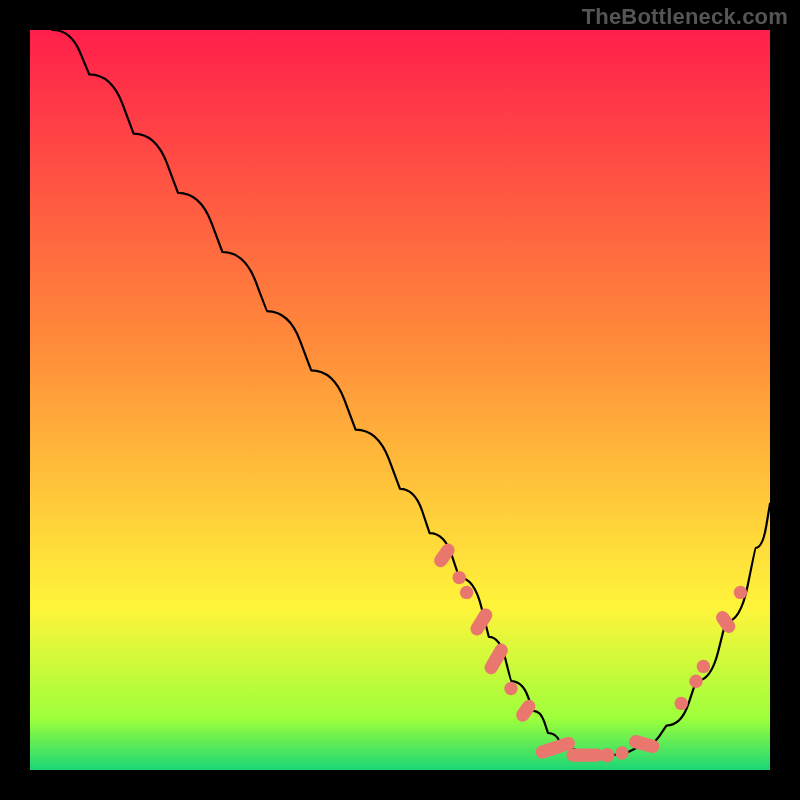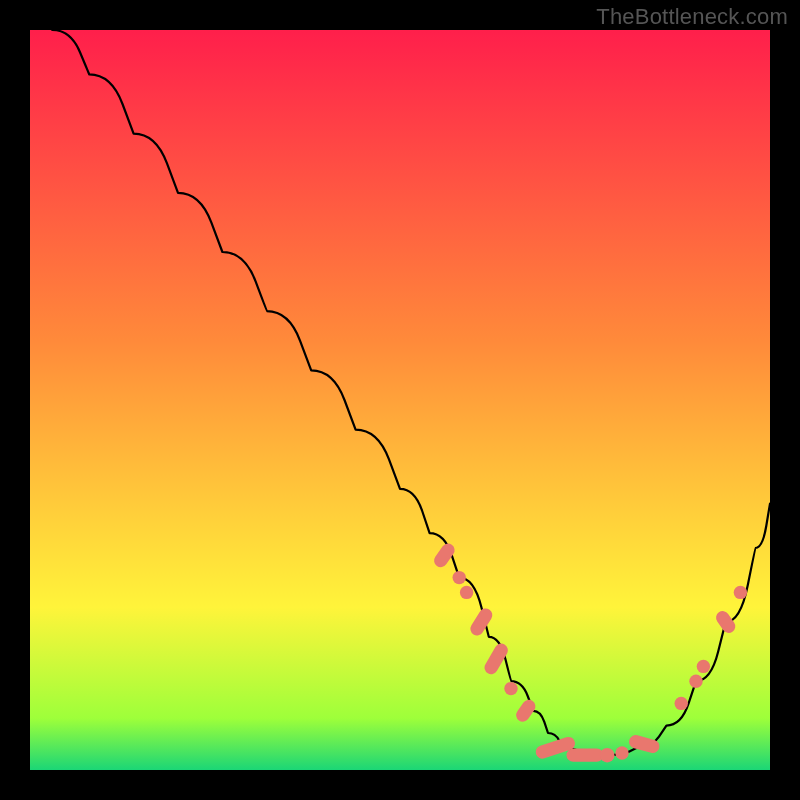--- a/index.html
+++ b/index.html
@@ -16,21 +16,21 @@
     width: 800px;
     height: 800px;
     background: #000000;
   }
   .watermark {
     position: absolute;
     top: 4px;
     right: 12px;
     color: #555555;
     font-size: 22px;
-    font-weight: 400;
+    font-weight: 700;
     letter-spacing: 0.2px;
     user-select: none;
   }
   .plot {
     position: absolute;
     left: 30px;
     top: 30px;
     width: 740px;
     height: 740px;
   }

